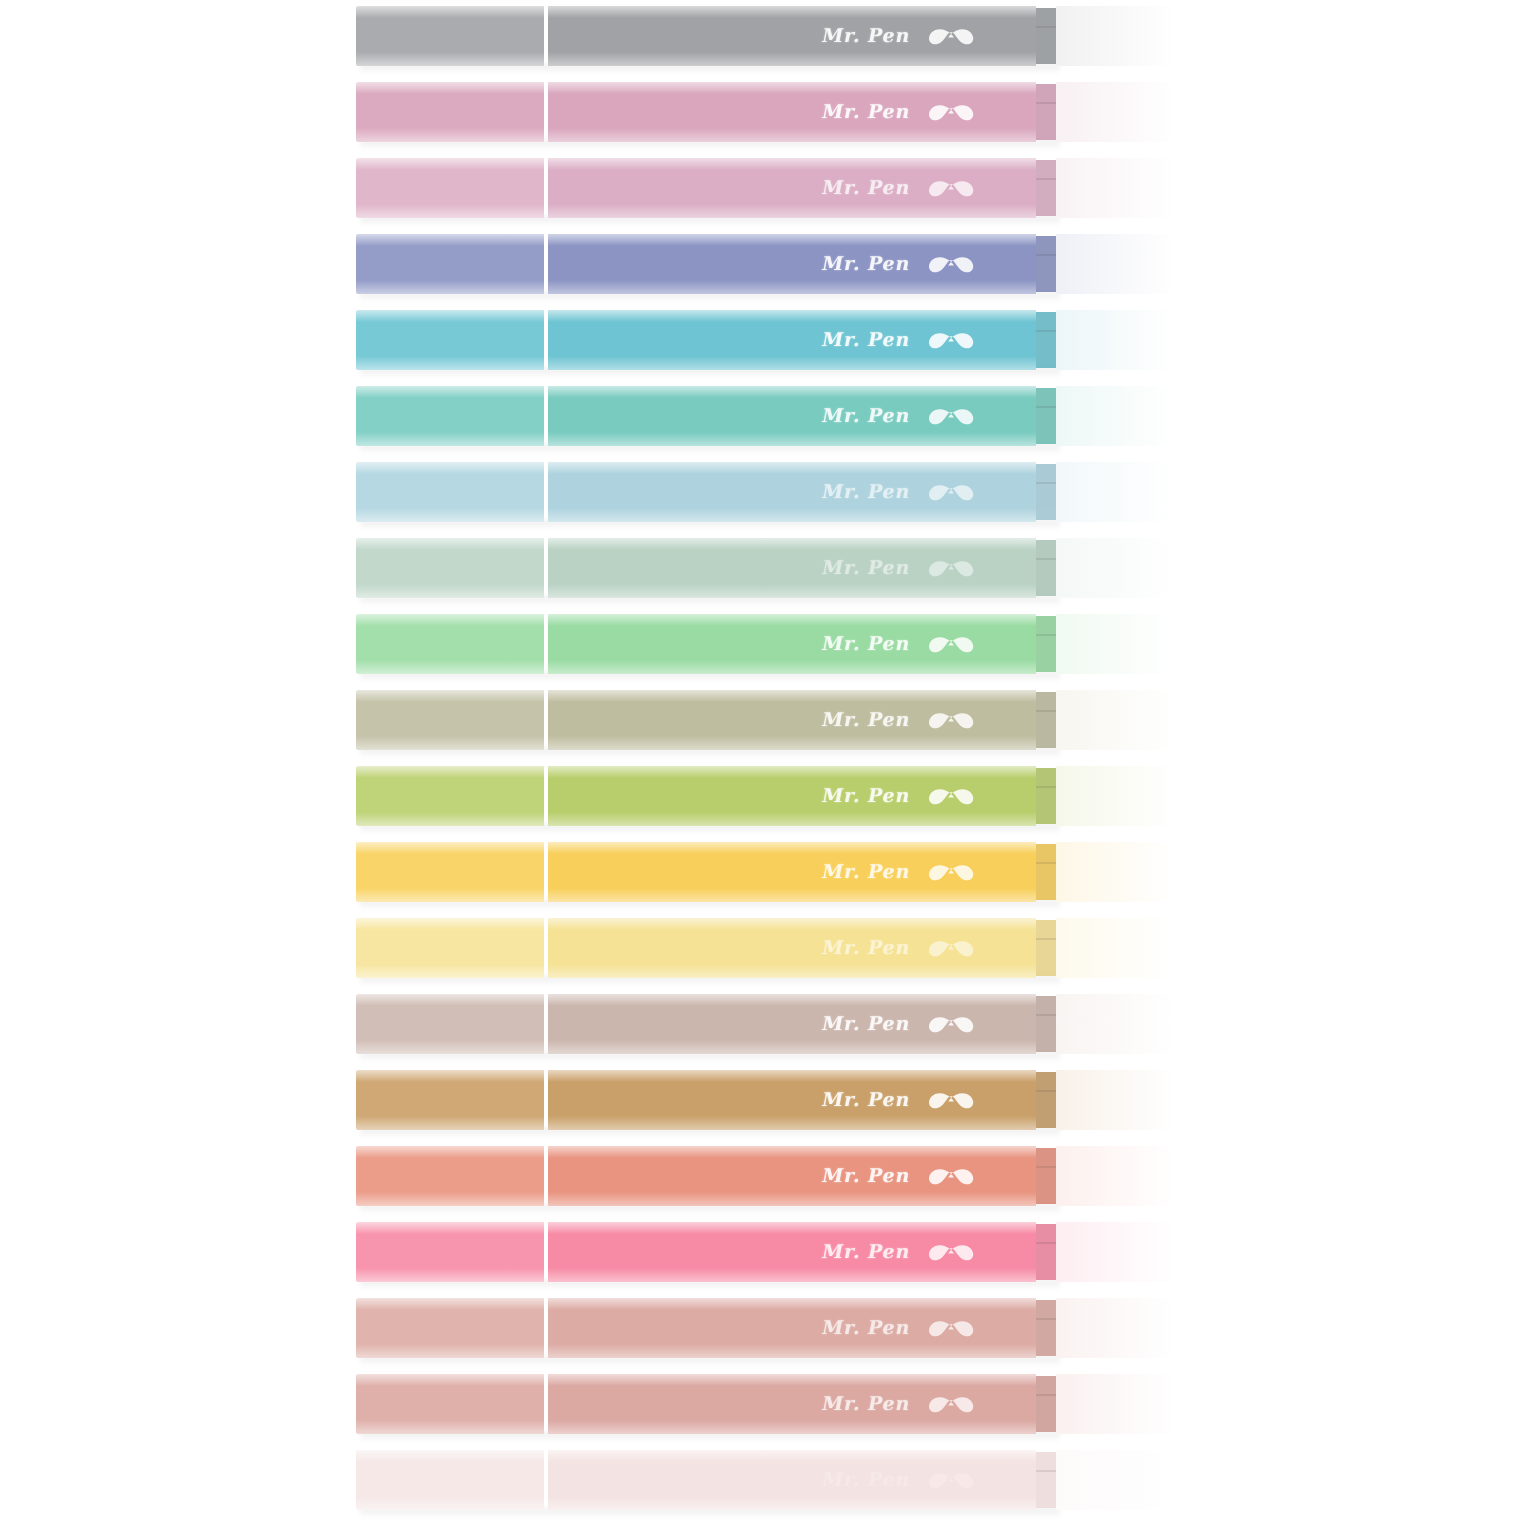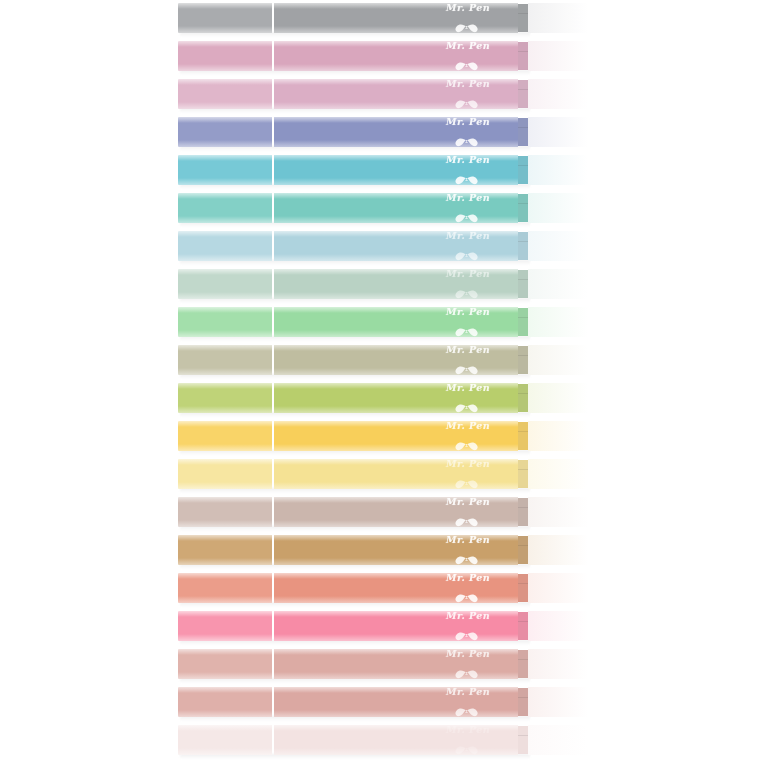--- a/index.html
+++ b/index.html
@@ -73,24 +73,23 @@
     width:68px; height:30px;
     border-radius:0 2px 2px 0;
   }
 
   
   .brand{
     position:absolute;
     right:28px; top:50%;
     transform:translateY(-50%);
     display:flex;
-    align-items:center;
+    align-items:flex-end;
     gap:9px;
     pointer-events:none;
-    flex-direction:column;
   }
   .brand-text{
     font-family:"DejaVu Serif", serif;
     font-style:italic;
     font-weight:700;
     font-size:9.5px;
     letter-spacing:.4px;
     color:rgba(255,255,255,.93);
     text-shadow:0 0 1px rgba(255,255,255,.5);
     white-space:nowrap;

